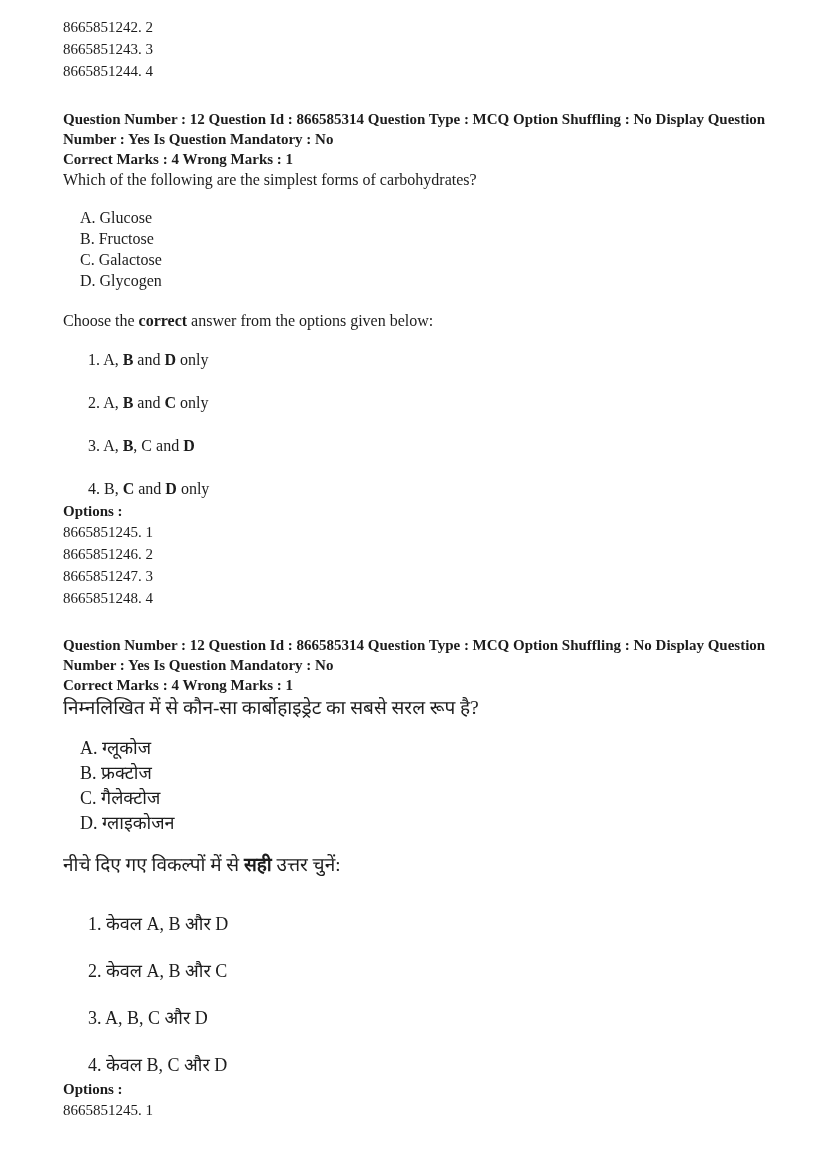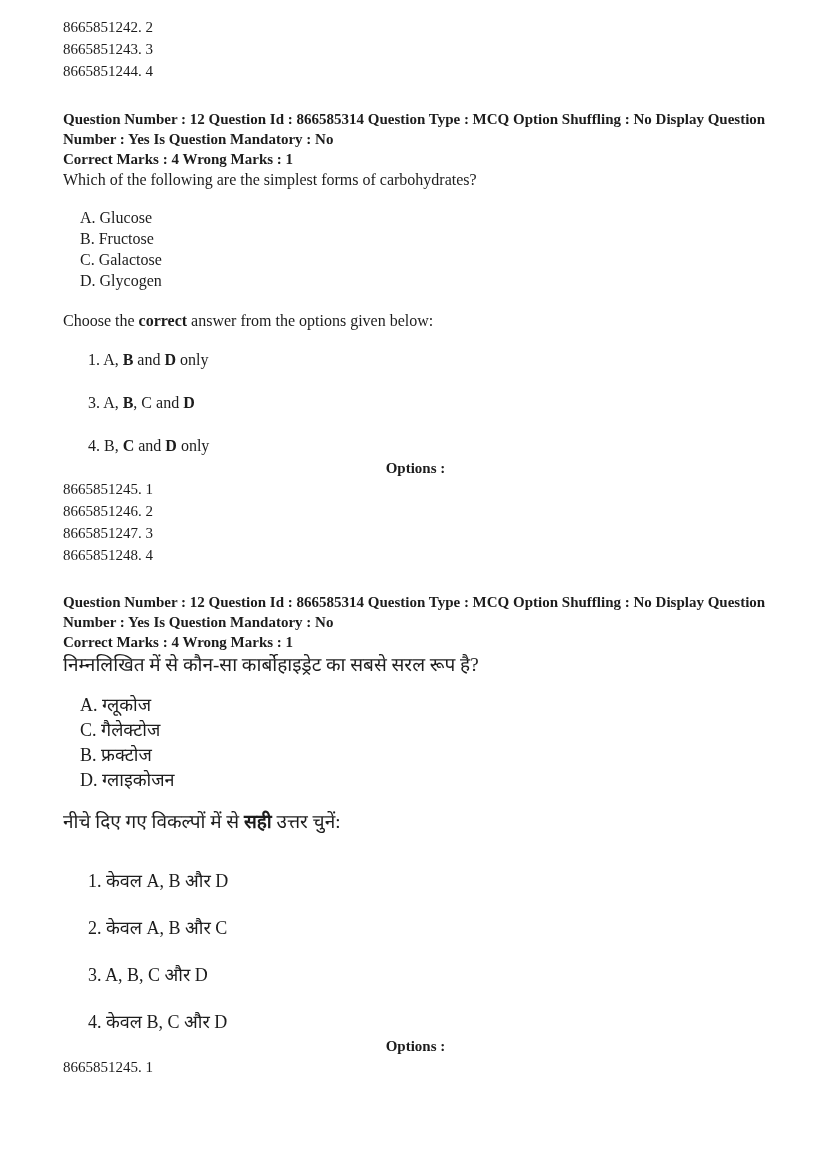--- a/index.html
+++ b/index.html
@@ -32,21 +32,21 @@
   .choose-hi { margin-top: 16px; font-size: 19px; line-height: 26px; }
 
   .choices-en { margin-top: 17px; padding-left: 25px; }
   .choices-en .choice { font-size: 16px; line-height: 22px; }
   .choices-en .choice + .choice { margin-top: 21px; }
 
   .choices-hi { margin-top: 22px; padding-left: 25px; }
   .choices-hi .choice { font-size: 18px; line-height: 26px; margin-top: 33px; }
   .choices-hi .choice + .choice { margin-top: 21px; }
 
-  .options-label { margin-top: 1px; font-weight: bold; font-size: 15px; line-height: 20px; text-align: center; }
+  .options-label { margin-top: 1px; font-weight: bold; font-size: 15px; line-height: 20px; }
   .optid-list .optid { font-size: 15px; line-height: 22px; }
 
   b { font-weight: bold; text-align: right; }
 </style>
 </head>
 <body>
 
 <div class="page">
 
   <div>
@@ -64,42 +64,43 @@
       <div class="list-item">A. Glucose</div>
       <div class="list-item">B. Fructose</div>
       <div class="list-item">C. Galactose</div>
       <div class="list-item">D. Glycogen</div>
     </div>
 
     <div class="choose-en"><span>Choose the </span><b>correct</b><span> answer from the options given below:</span></div>
 
     <div class="choices-en">
       <div class="choice"><span>1.</span> <span>A, </span><b>B</b><span> and </span><b>D</b><span> only</span></div>
+      <div class="choice"><span>2.</span> <span>A, </span><b>B</b><span> and </span><b>C</b><span> only</span></div>
       <div class="choice"><span>3.</span> <span>A, </span><b>B</b><span>, C and </span><b>D</b><span></span></div>
       <div class="choice"><span>4.</span> <span>B, </span><b>C</b><span> and </span><b>D</b><span> only</span></div>
     </div>
 
     <div class="options-label">Options :</div>
     <div class="optid-list">
       <div class="optid">8665851245. 1</div>
       <div class="optid">8665851246. 2</div>
       <div class="optid">8665851247. 3</div>
       <div class="optid">8665851248. 4</div>
     </div>
   </div>
 
   <div class="qblock-hi">
     <div class="qheader">Question Number : 12 Question Id : 866585314 Question Type : MCQ Option Shuffling : No Display Question Number : Yes Is Question Mandatory : No</div>
     <div class="marks">Correct Marks : 4 Wrong Marks : 1</div>
     <div class="question-hi">निम्नलिखित में से कौन-सा कार्बोहाइड्रेट का सबसे सरल रूप है?</div>
 
     <div class="list-hi">
       <div class="list-item">A. ग्लूकोज</div>
+      <div class="list-item">B. फ्रक्टोज</div>
       <div class="list-item">C. गैलेक्टोज</div>
-      <div class="list-item">B. फ्रक्टोज</div>
       <div class="list-item">D. ग्लाइकोजन</div>
     </div>
 
     <div class="choose-hi"><span>नीचे दिए गए विकल्पों में से </span><b>सही</b><span> उत्तर चुनें:</span></div>
 
     <div class="choices-hi">
       <div class="choice">1. केवल A, B और D</div>
       <div class="choice">2. केवल A, B और C</div>
       <div class="choice">3. A, B, C और D</div>
       <div class="choice">4. केवल B, C और D</div>

